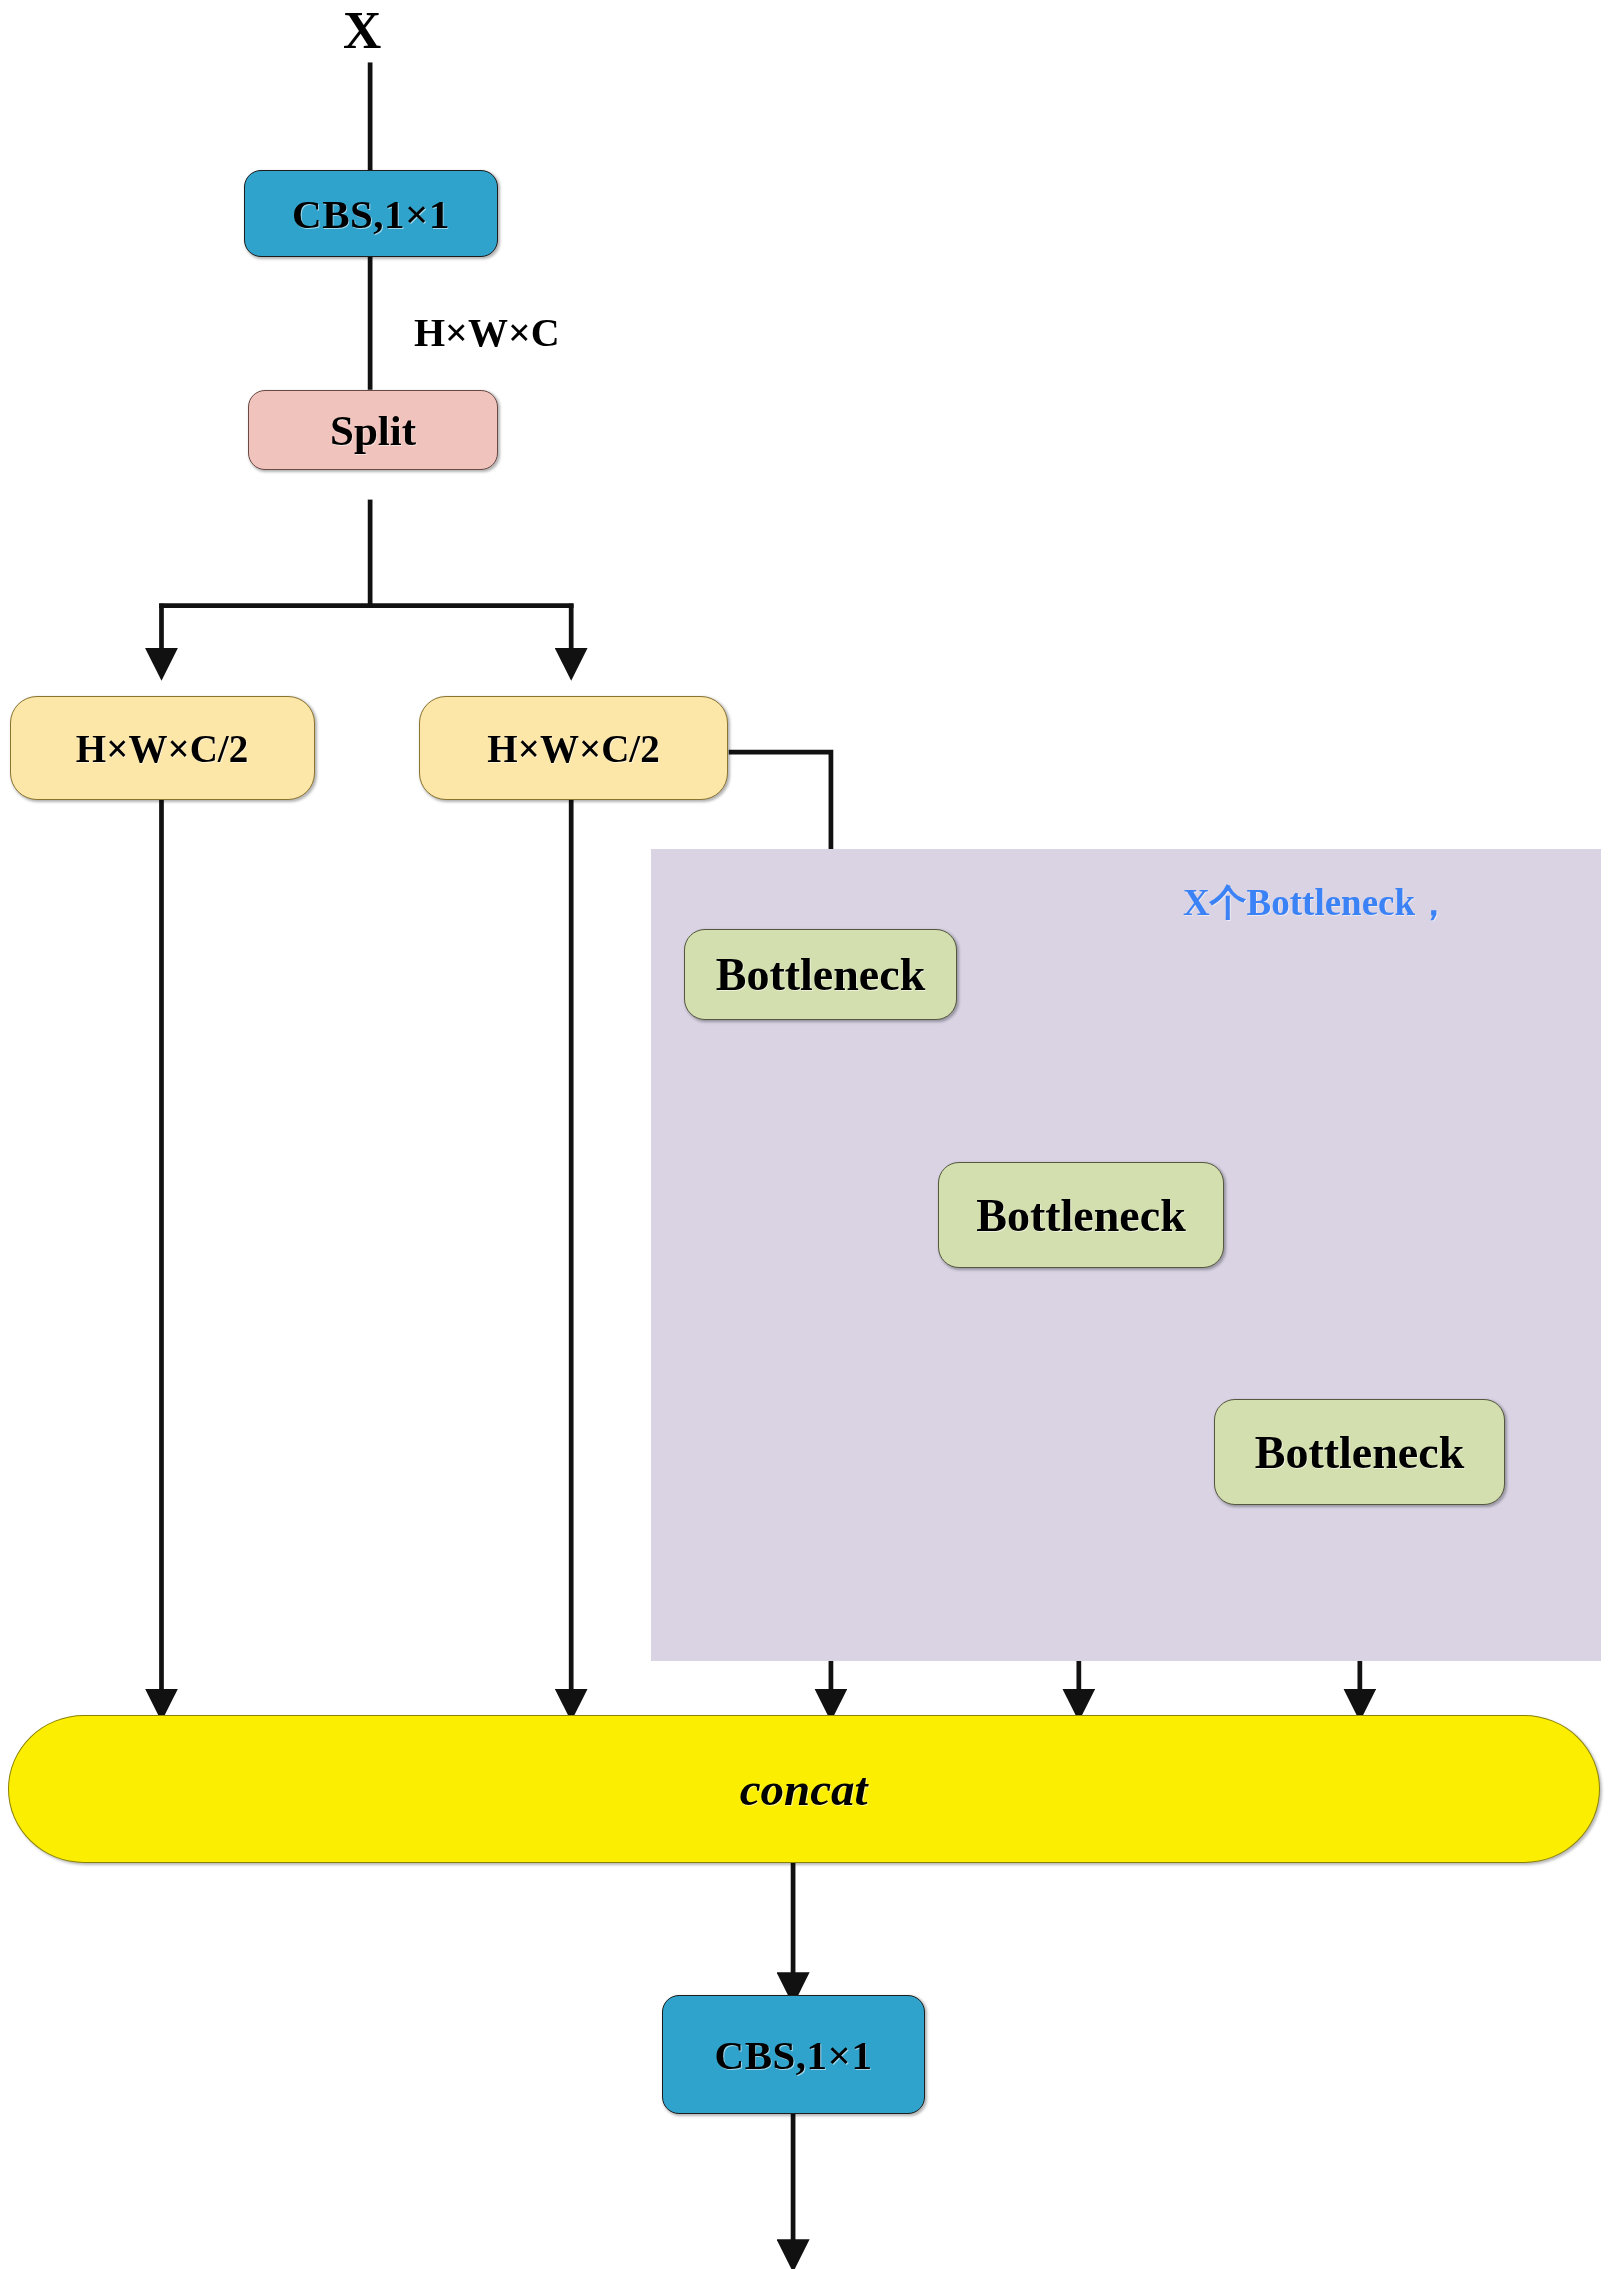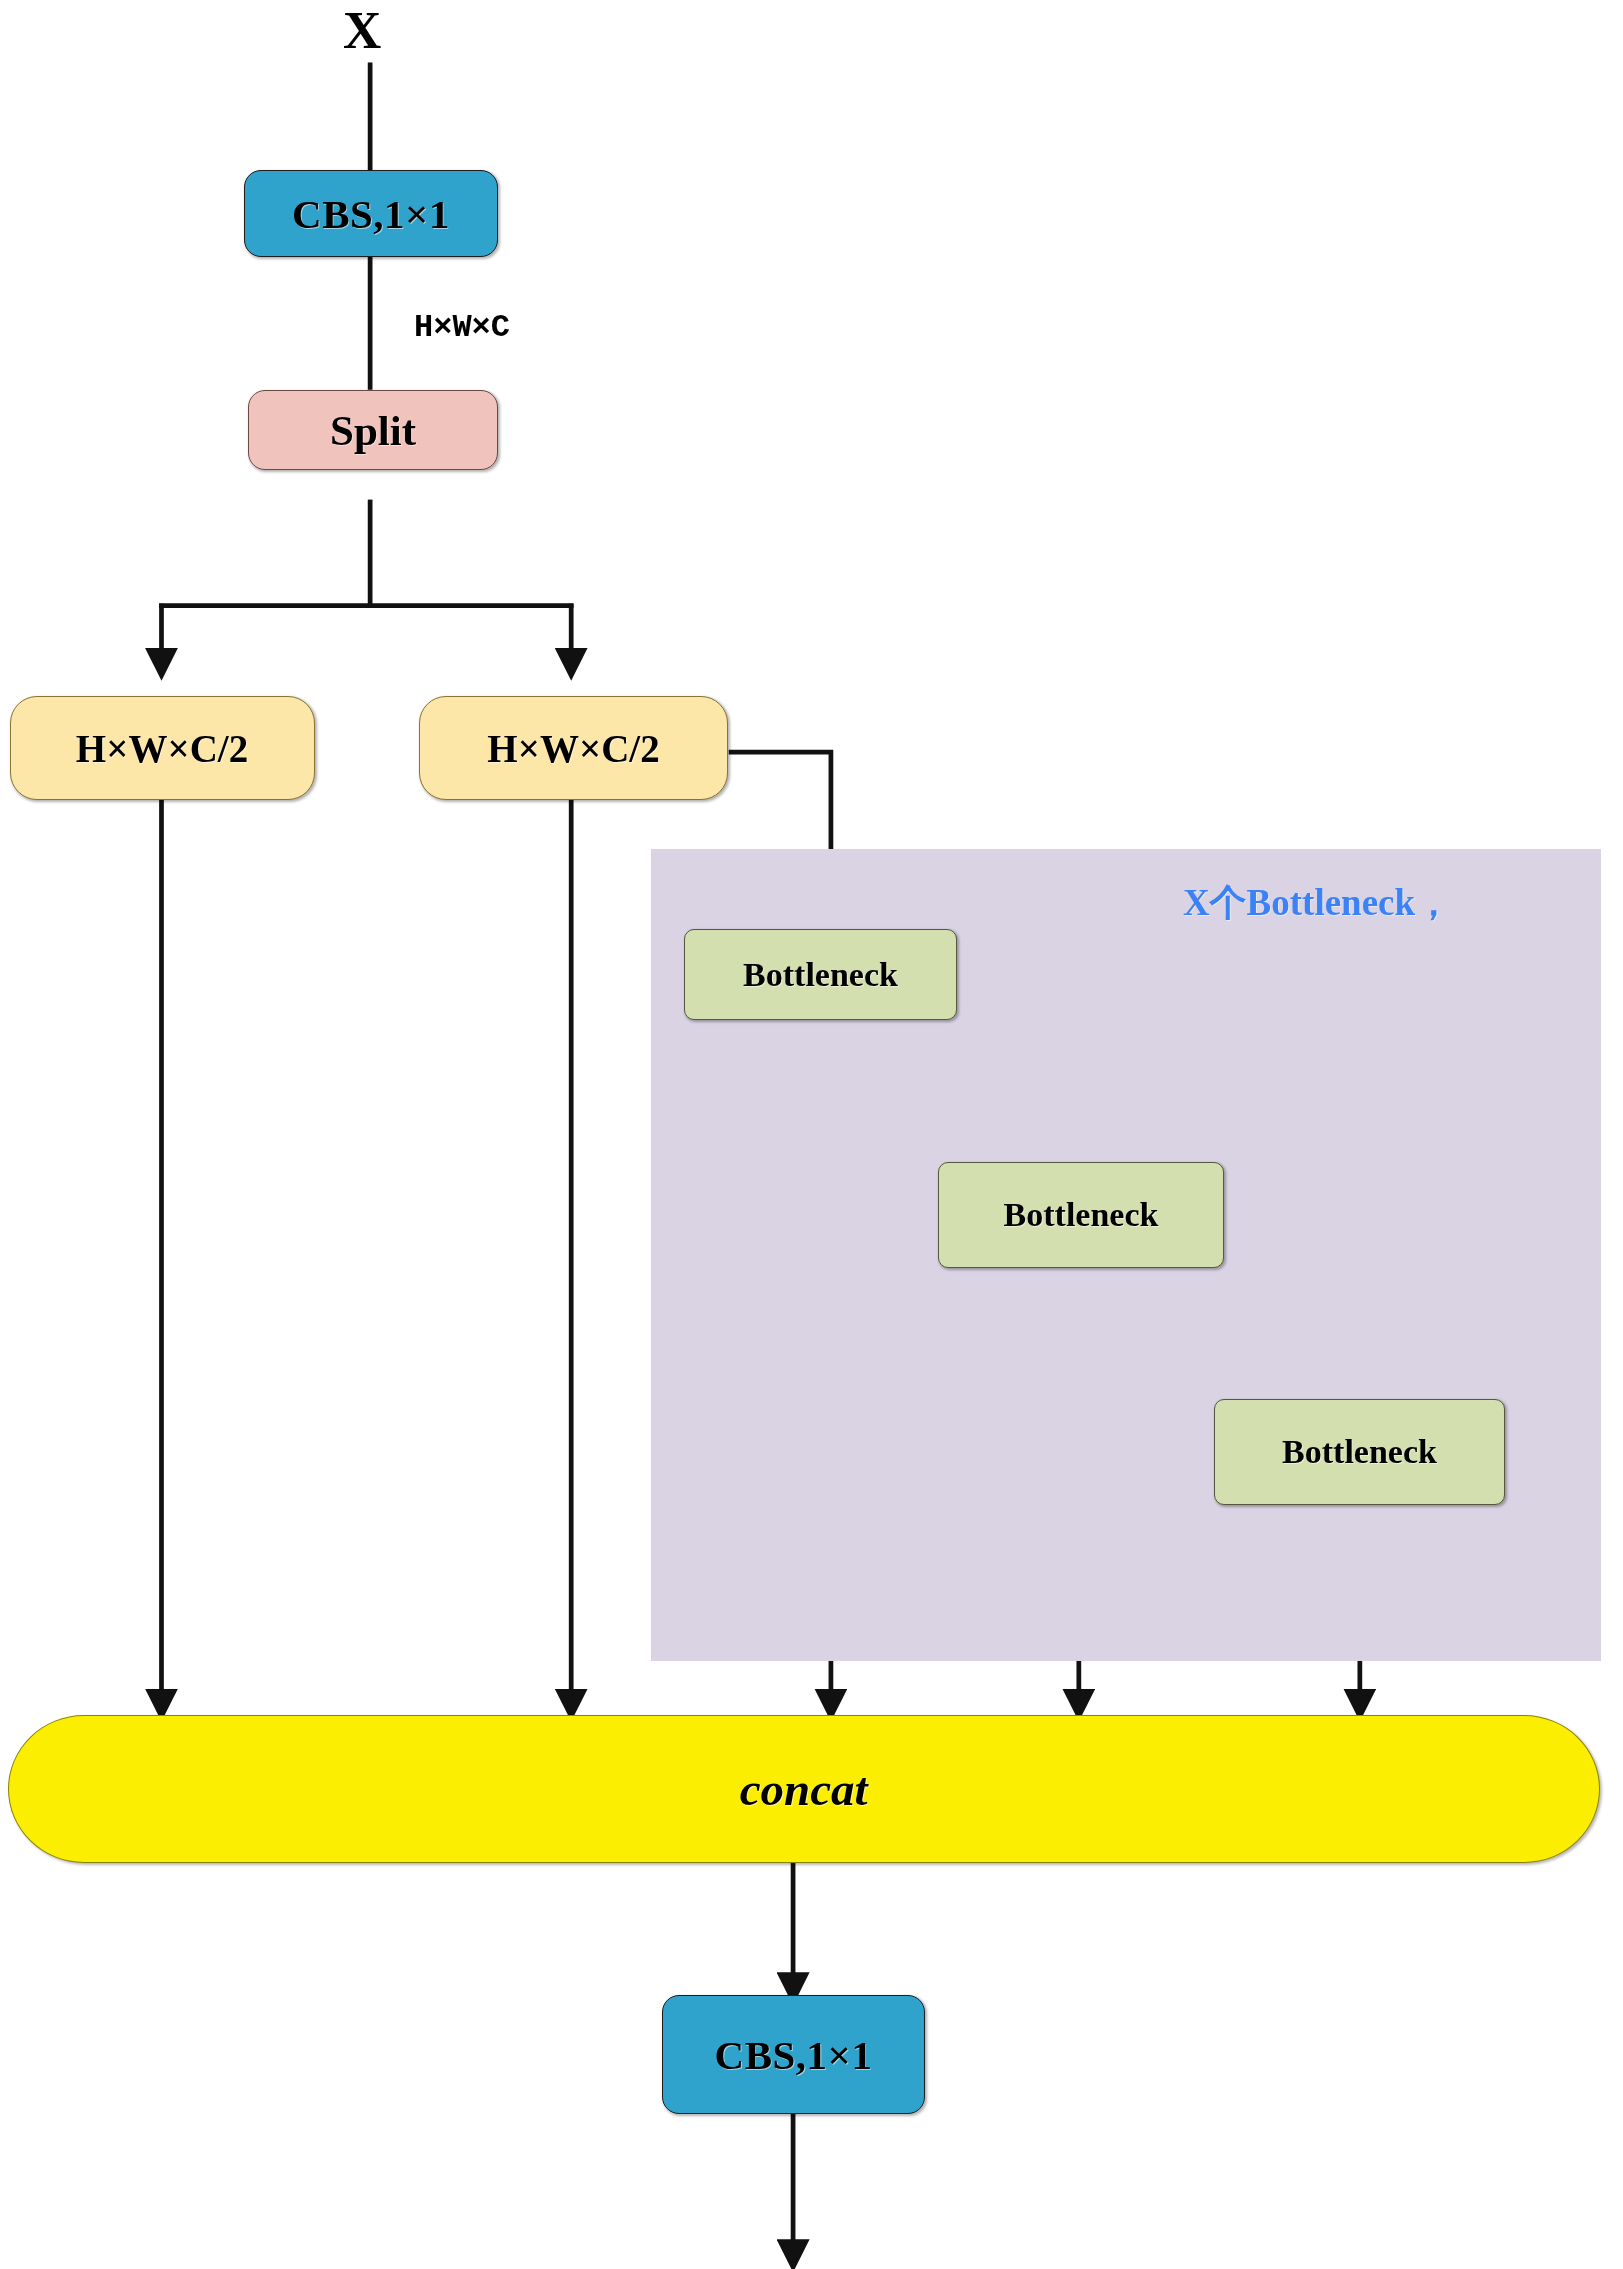--- a/index.html
+++ b/index.html
@@ -53,22 +53,22 @@
   .node-shape {
     background: #fce6a8;
     border: 1.9px solid #8a7430;
     border-radius: 27px;
     font-size: 39px;
     box-shadow: 1.9px 1.9px 2.8px rgba(0,0,0,0.30);
   }
   .node-bottleneck {
     background: #d3dfae;
     border: 1.9px solid #55583f;
-    border-radius: 10px;
-    font-size: 34px;
+    border-radius: 21px;
+    font-size: 46px;
     box-shadow: 1.9px 1.9px 2.8px rgba(0,0,0,0.30);
     text-align: center;
   }
   .node-concat {
     background: #fcee01;
     border: 1.9px solid #8a8208;
     border-radius: 76px / 74px;
     font-size: 47px;
     box-shadow: 1.9px 1.9px 2.8px rgba(0,0,0,0.28);
   }
@@ -81,22 +81,21 @@
     position: absolute;
     font-weight: bold;
     color: #000000;
     z-index: 4;
     white-space: nowrap;
   }
   #label-x {
     font-size: 53px;
   }
   #label-hwc {
-    font-size: 32px;
-    font-family: Liberation Mono, monospace;
+    font-size: 40px;
   }
   .note {
     position: absolute;
     color: #3b82f6;
     font-weight: bold;
     font-size: 37px;
     line-height: 1.22;
     text-align: center;
     z-index: 4;
     text-shadow: 0.9px 0.9px 0 rgba(255,255,255,0.5);

